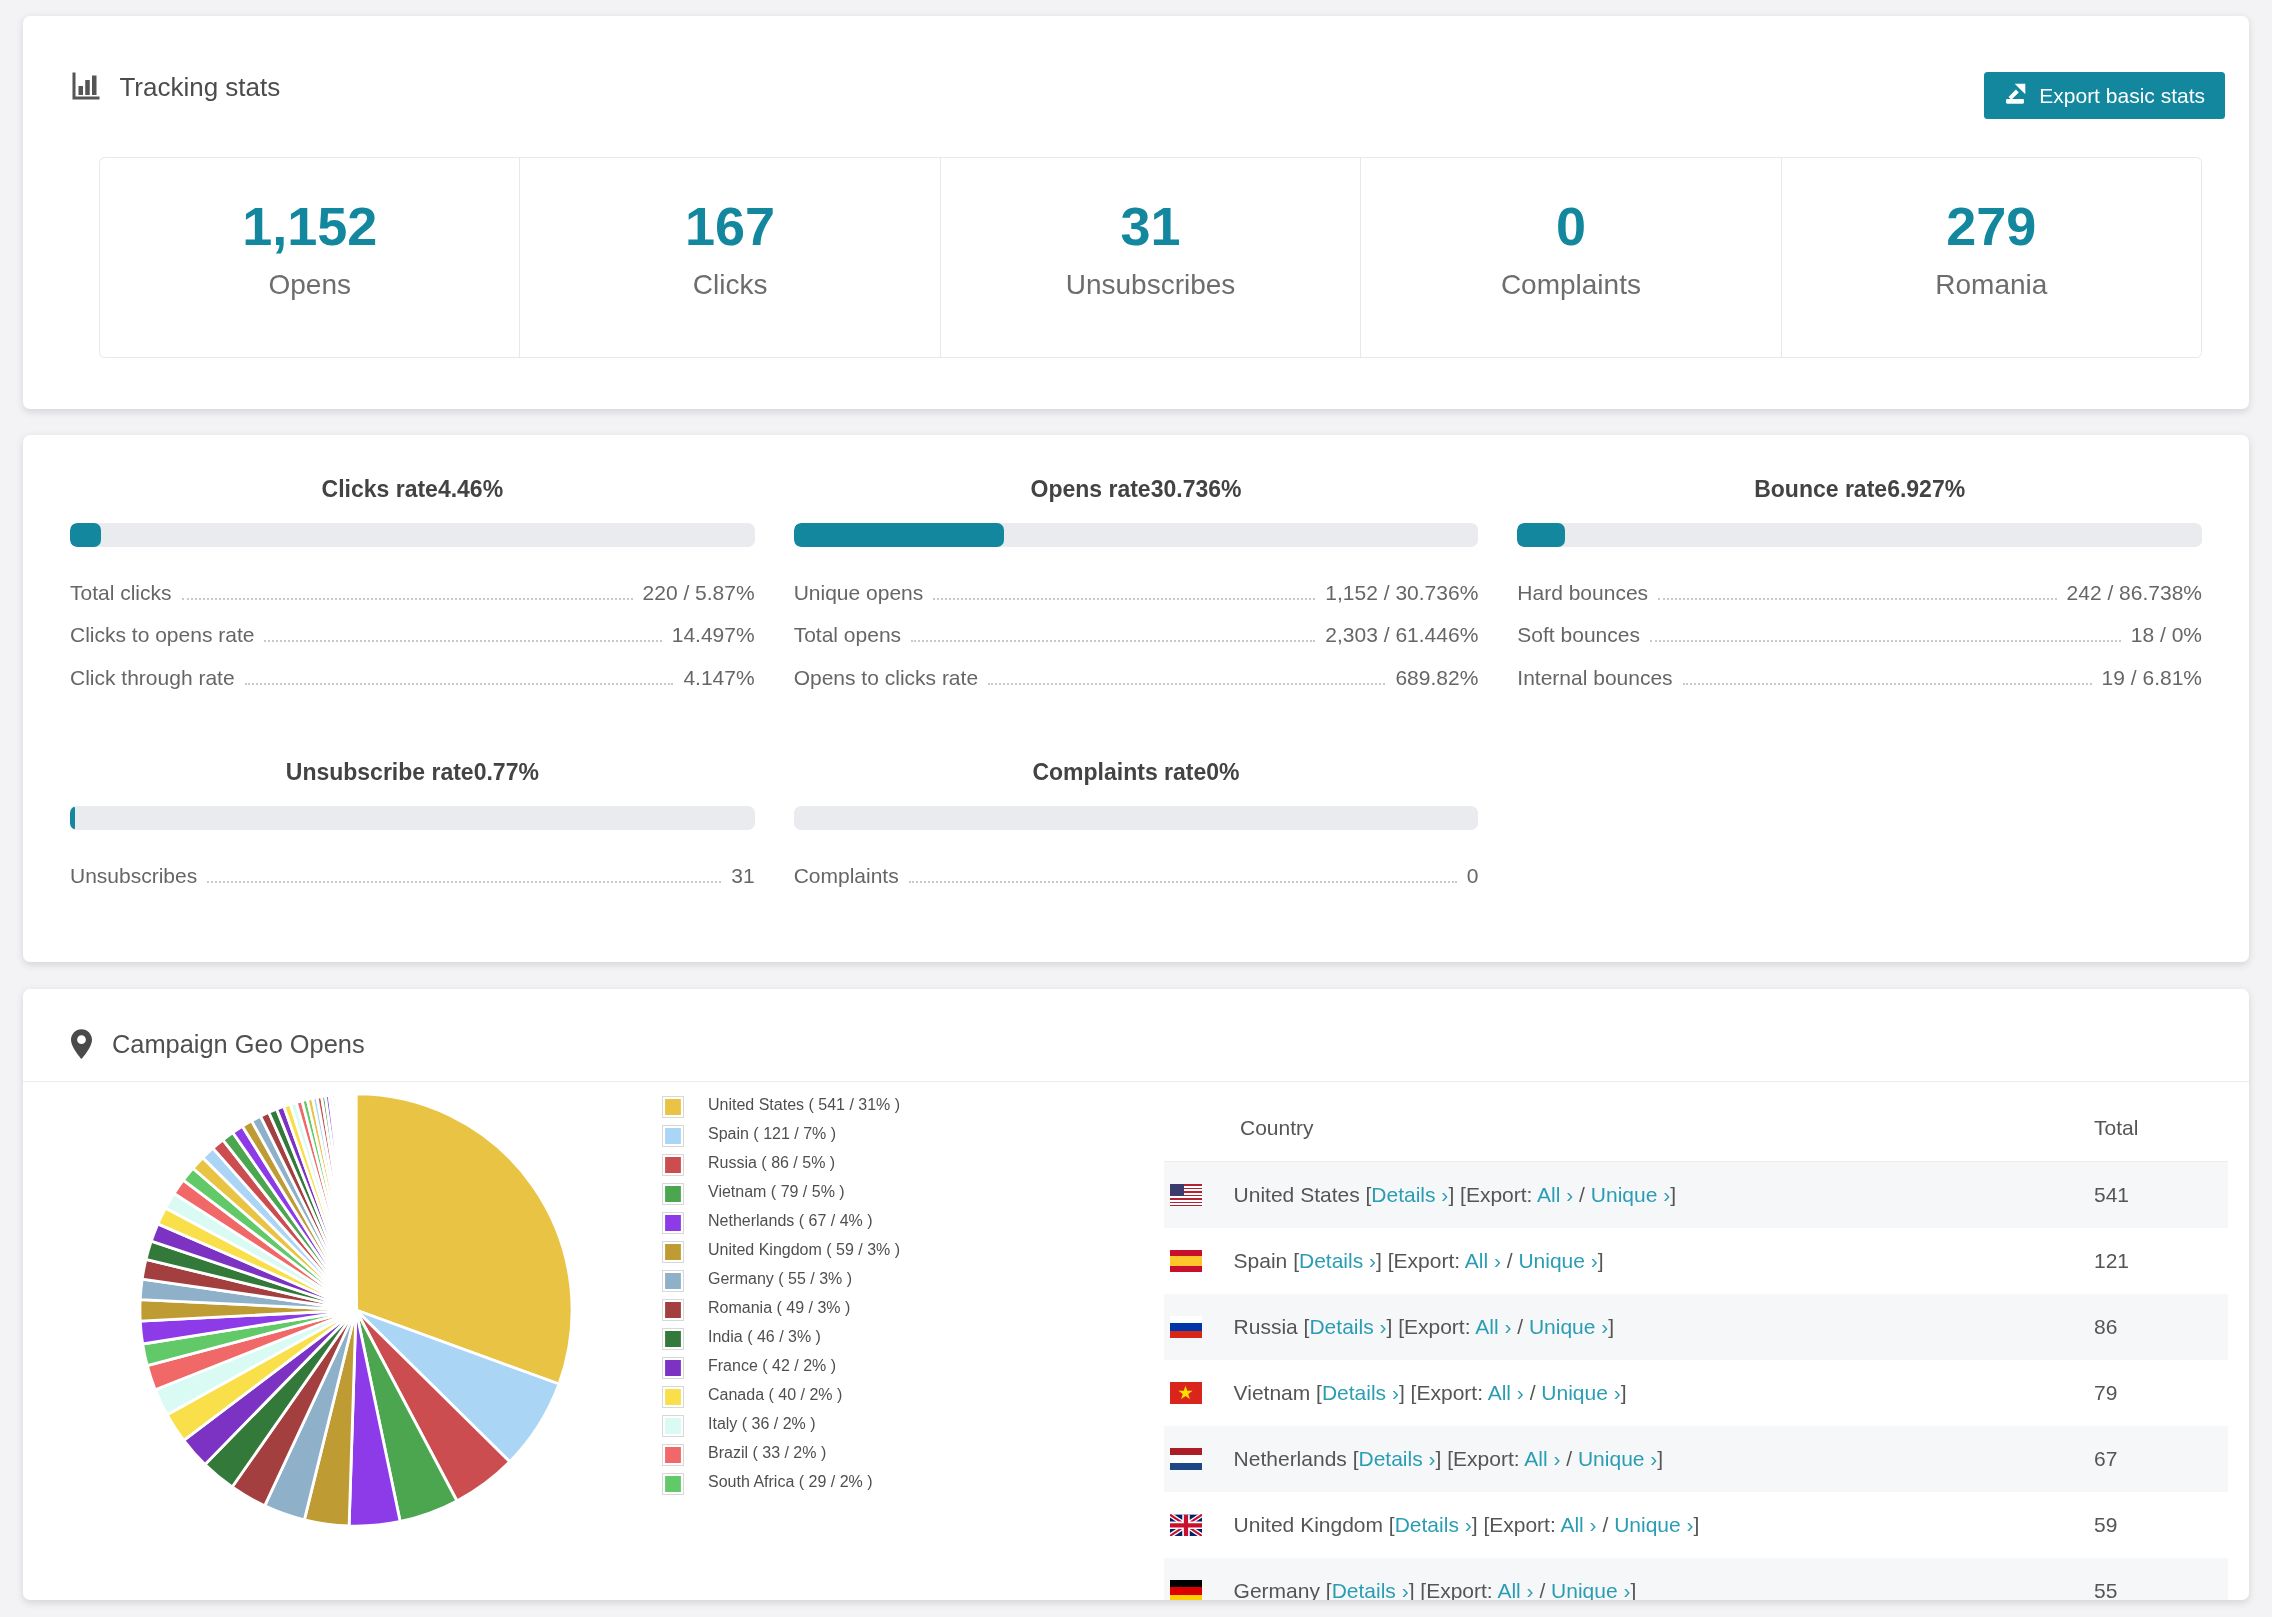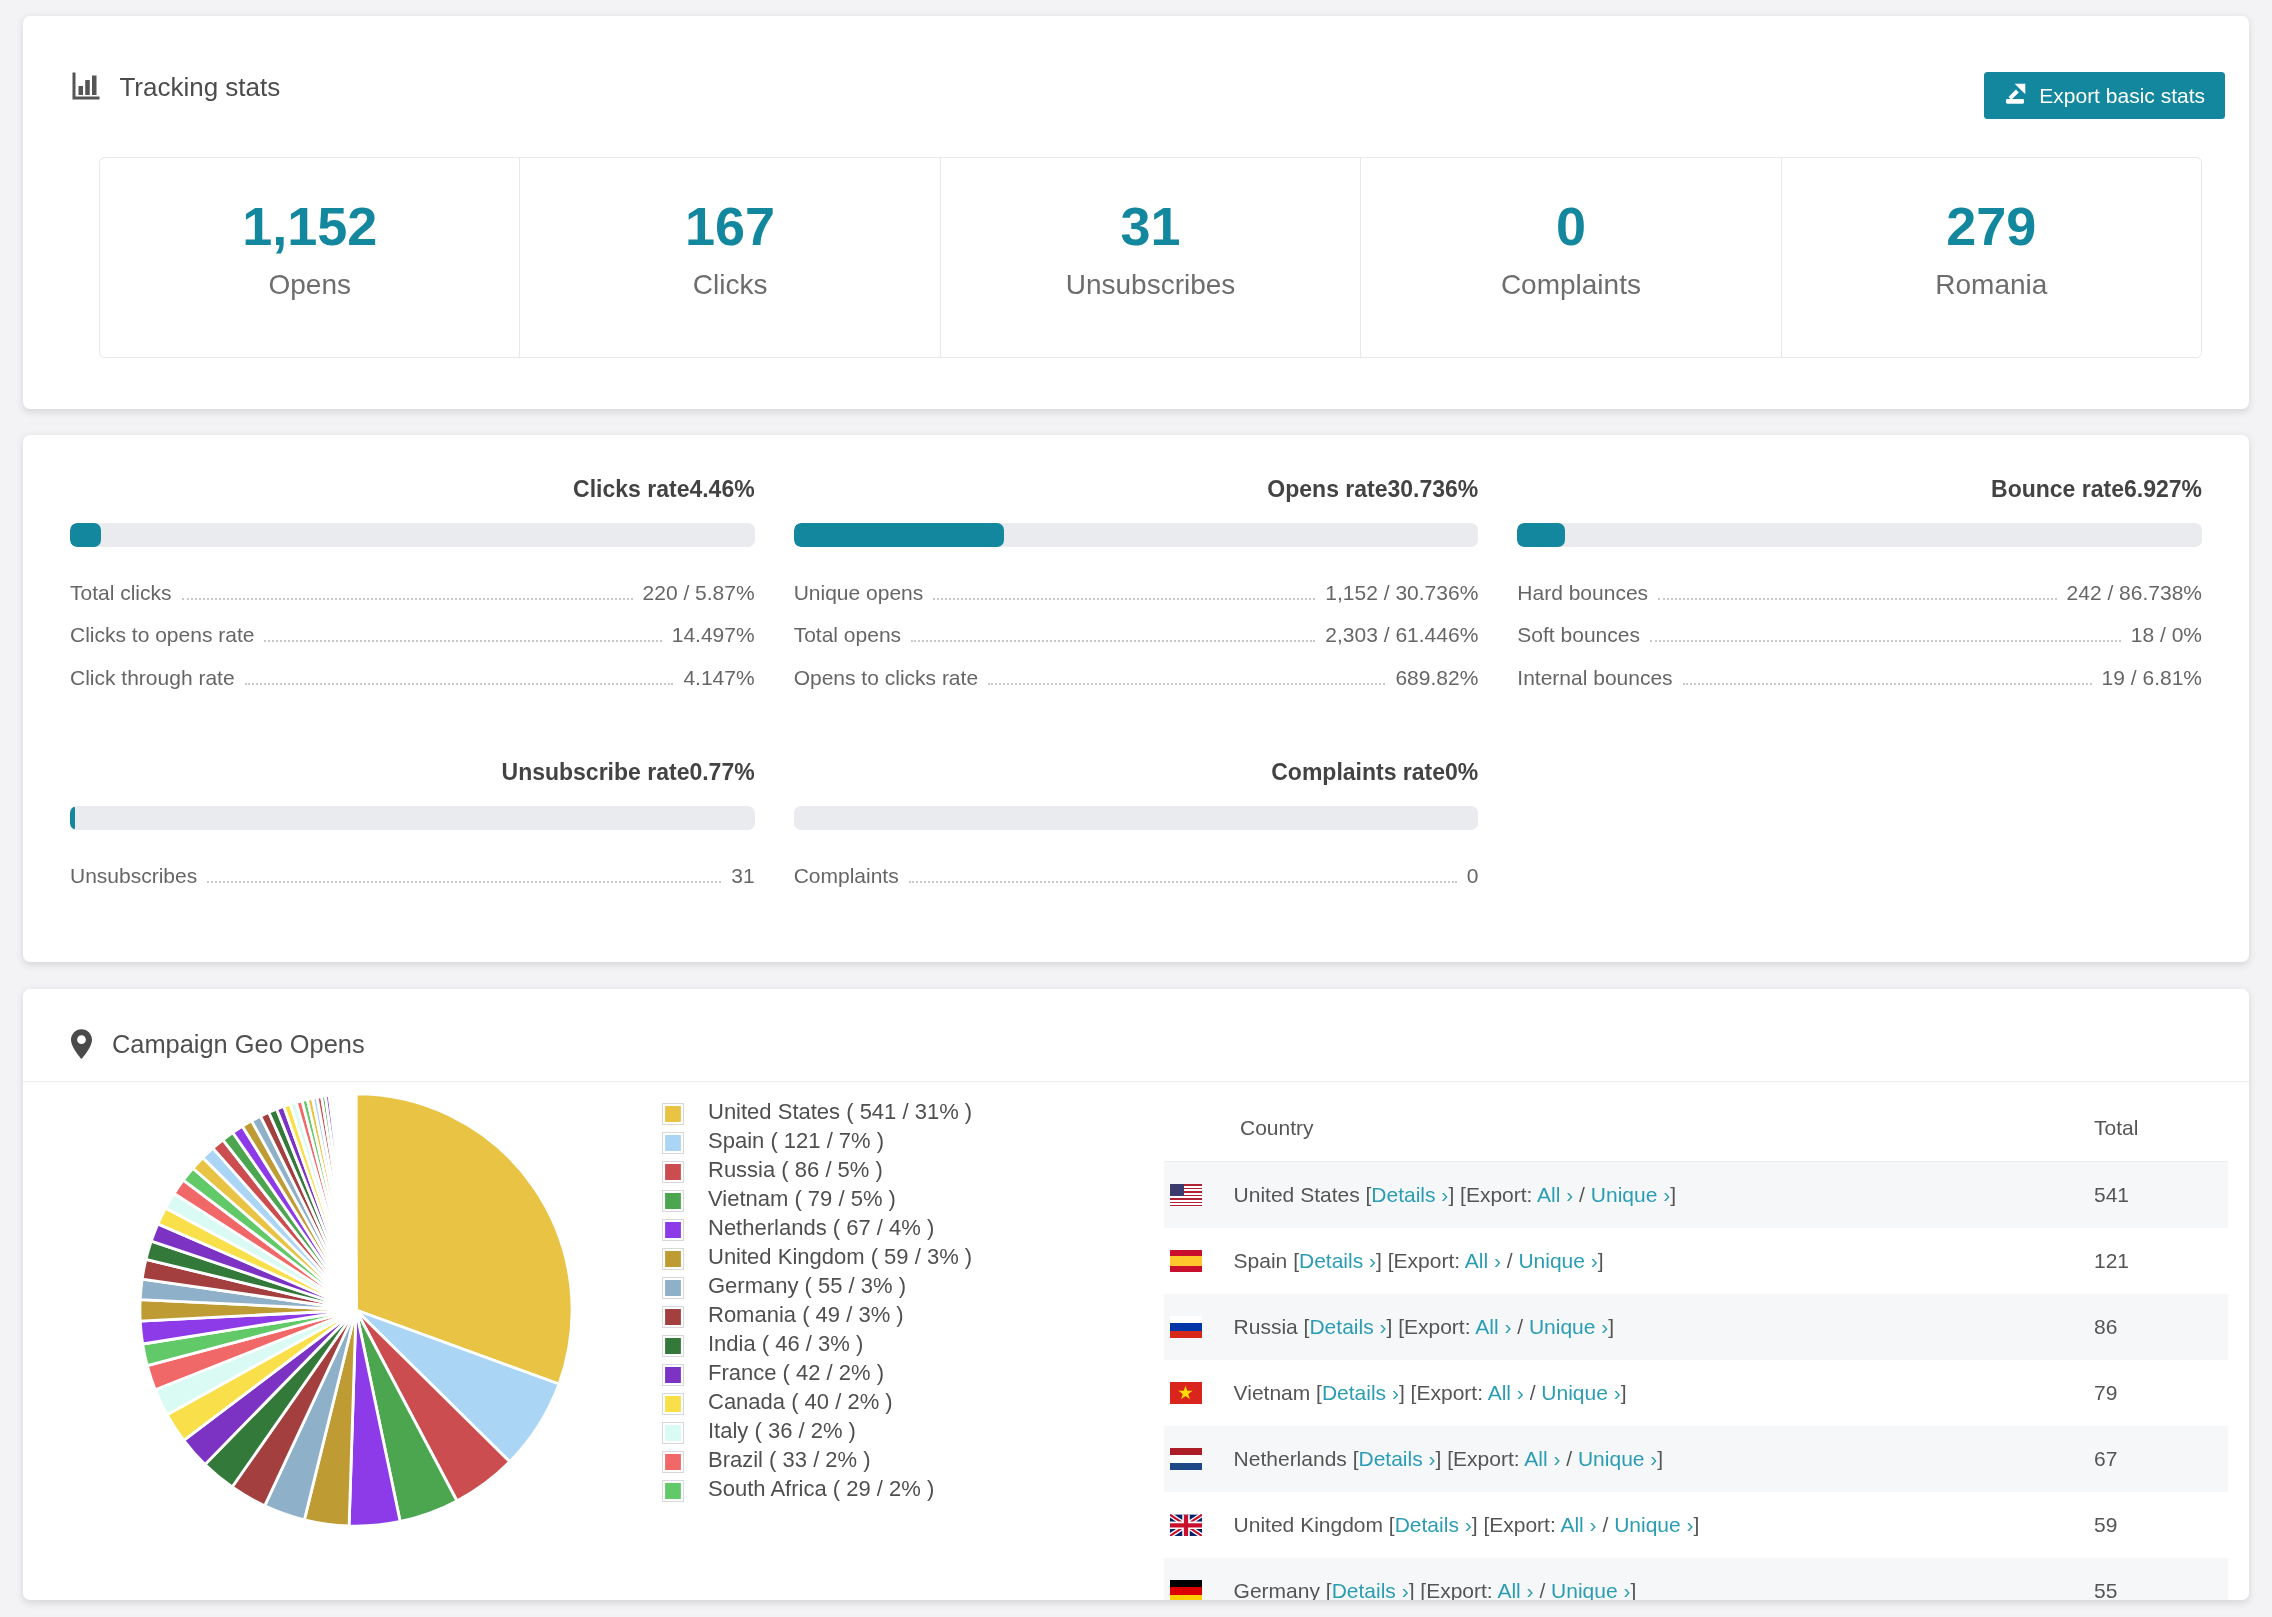--- a/index.html
+++ b/index.html
@@ -43,38 +43,38 @@
   }
   .stat-box{flex:1;border-right:0.7px solid #e7e8ea;text-align:center;padding-top:41px;}
   .stat-box:last-child{border-right:none;}
   .stat-num{font-size:54px;font-weight:bold;color:var(--accent);line-height:1;}
   .stat-label{font-size:28px;color:#6d6d6d;margin-top:15.5px;}
 
   
   #rates-grid{display:grid;grid-template-columns:1fr 1fr 1fr;column-gap:39px;padding:0 47px;}
   .rate-section{margin-top:40px;}
   .rate-section:nth-child(n+4){margin-top:68px;}
-  .rate-head{display:flex;justify-content:flex-end;align-items:baseline;line-height:28px;}
+  .rate-head{display:flex;justify-content:center;align-items:baseline;line-height:28px;}
   .rate-title{font-size:23px;font-weight:bold;color:var(--text-dark);}
   .rate-pct{font-size:23px;font-weight:bold;color:var(--text-dark);}
   .bar{height:24px;background:var(--track);border-radius:7px;margin-top:20px;overflow:hidden;}
   .bar-fill{height:100%;background:var(--accent);border-radius:7px;}
   .detail-row{display:flex;align-items:flex-end;font-size:21px;color:#666;line-height:24px;margin-top:18.4px;}
   .detail-row:first-child{margin-top:34px;}
   .detail-label{white-space:nowrap;}
   .detail-leader{flex:1;border-bottom:2.1px dotted #c9c9c9;margin:0 10px 5px;}
   .detail-value{white-space:nowrap;}
 
   
   .geo-header{position:absolute;left:48px;top:37px;display:flex;align-items:center;gap:20px;height:37px;}
   .geo-title{font-size:25.4px;color:#4f4f4f;}
   .geo-divider{position:absolute;left:0;right:0;top:92px;border-top:0.7px solid #ededee;}
   #pie-wrap{position:absolute;left:100px;top:88px;width:466px;height:466px;}
   #legend{position:absolute;left:639px;top:107px;}
-  .legend-item{height:29px;display:flex;align-items:flex-end;font-size:22px;color:#4f4f4f;white-space:nowrap;}
+  .legend-item{height:29px;display:flex;align-items:flex-start;font-size:16px;color:#4f4f4f;white-space:nowrap;}
   .legend-swatch{
     width:20px;height:20px;flex:none;margin-right:24px;
     border:1.4px solid #d8d8d8;box-shadow:inset 0 0 0 2.1px #fff;
   }
   #geo-table{position:absolute;left:1141px;right:21px;top:106px;font-size:21px;color:#555;}
   .geo-thead{display:flex;align-items:center;height:66px;border-bottom:0.7px solid #ececec;}
   .geo-row{display:flex;align-items:center;height:66px;}
   .geo-row.zebra{background:var(--zebra);}
   .cell-country{flex:1;display:flex;align-items:center;min-width:0;}
   .thead-country{flex:1;padding-left:76px;}

